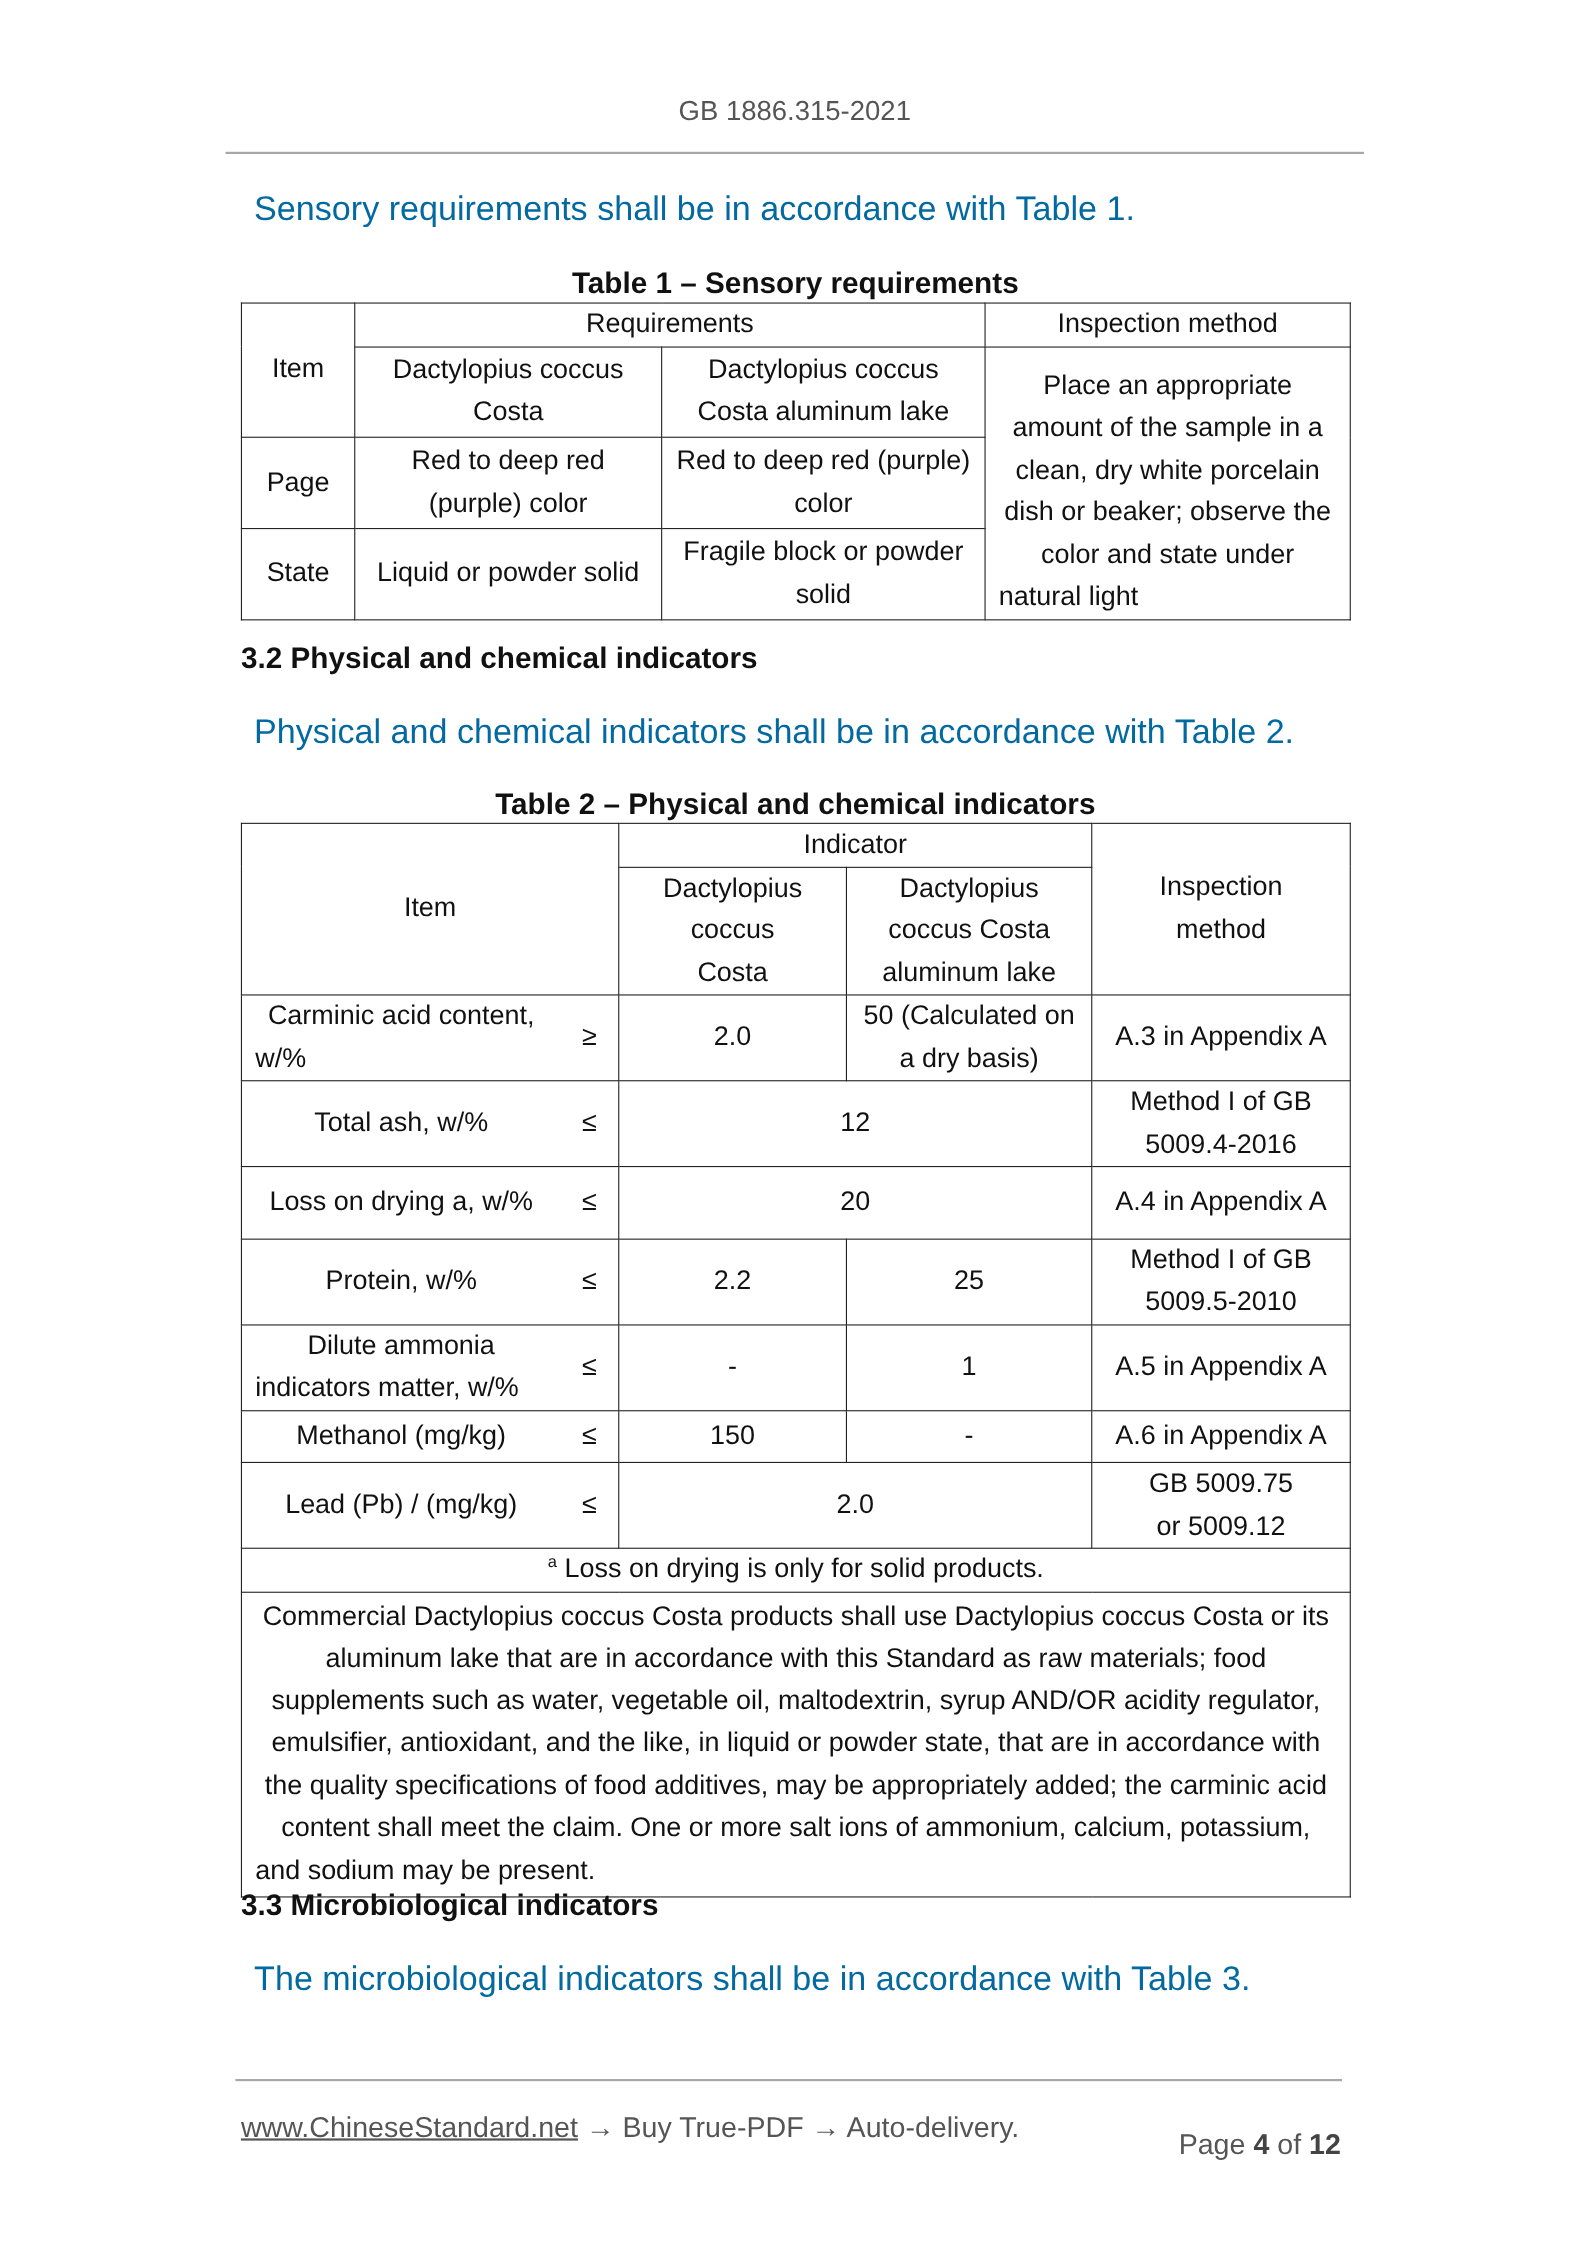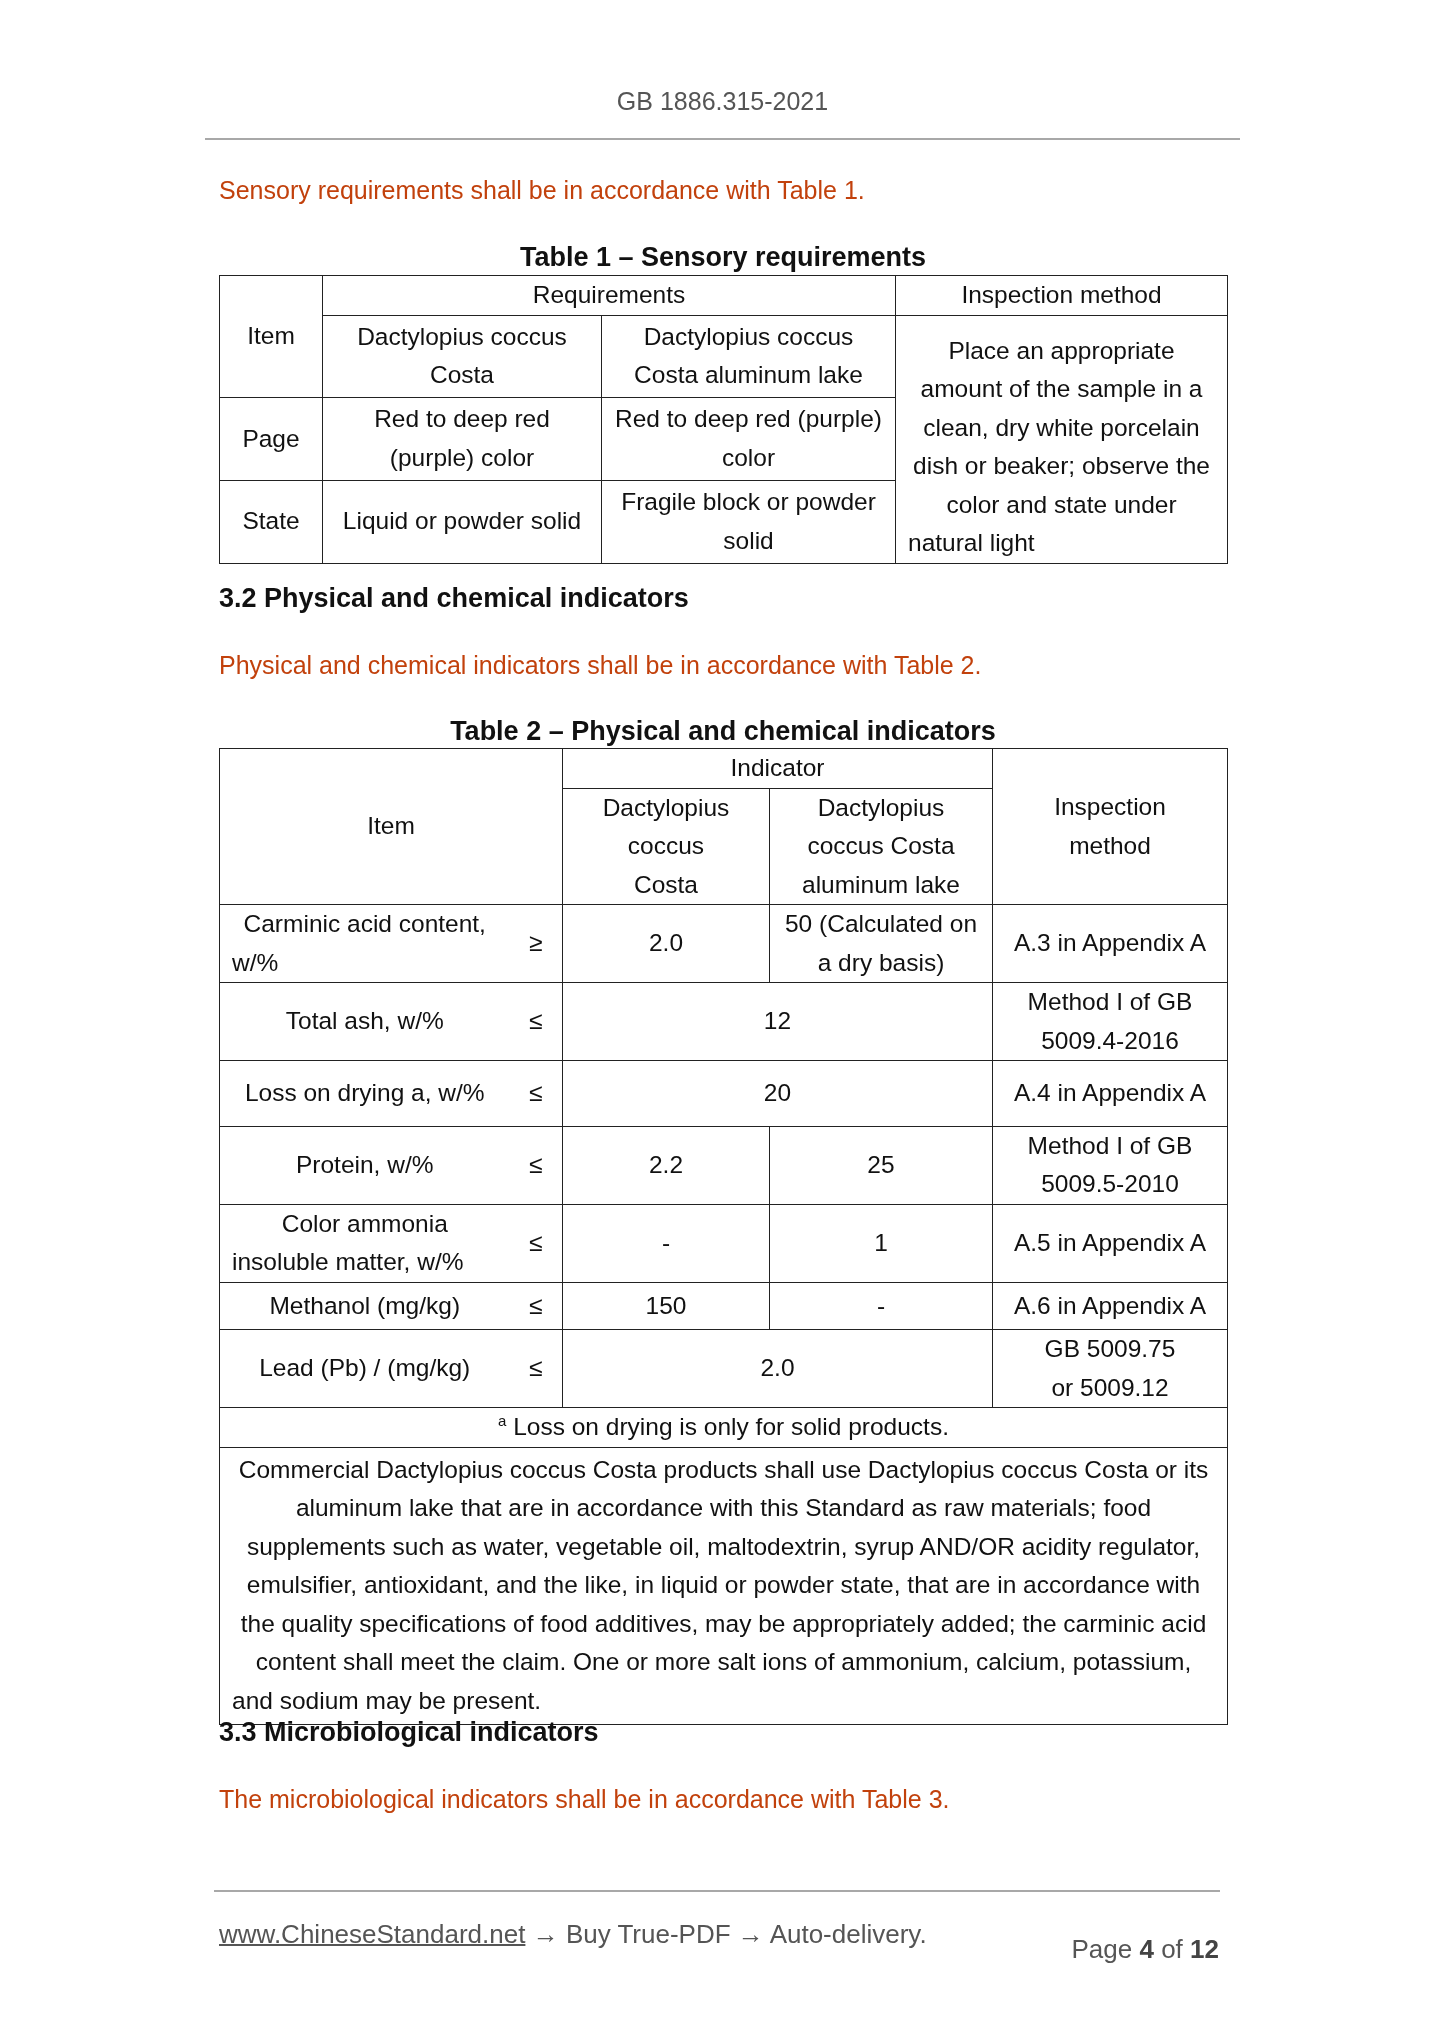--- a/index.html
+++ b/index.html
@@ -8,21 +8,21 @@
     font-family: "Liberation Sans", "DejaVu Sans", sans-serif;
     color: #111;
   }
   .abs { position: absolute; }
   .hdr-title {
     left: 205px; width: 1035px; top: 86px; text-align: center;
     font-size: 25px; color: #555; line-height: 30px;
   }
   .rule { height: 0; border-top: 2px solid #a8a8a8; }
   .hdr-rule { left: 205px; width: 1035px; top: 138px; }
-  .para { left: 219px; font-size: 25px; line-height: 34px; color: #c2410c; white-space: nowrap; }
+  .para { left: 231px; font-size: 31px; line-height: 34px; color: #0369a1; white-space: nowrap; }
   .heading { left: 219px; font-size: 27px; font-weight: bold; line-height: 34px; white-space: nowrap; }
   .caption { font-size: 27px; font-weight: bold; text-align: center; line-height: 34px; }
 
   table.grid {
     position: absolute; border-collapse: collapse; table-layout: fixed;
     font-size: 24.5px; line-height: 38.5px; color: #111;
   }
   table.grid td {
     border: 1.5px solid #222; padding: 0 12px; vertical-align: middle; text-align: center;
     overflow: hidden;
@@ -130,21 +130,21 @@
     <td style="padding:13px 4px;">A.4 in Appendix A</td>
   </tr>
   <tr style="height:77px;">
     <td class="item noR">Protein, w/%</td>
     <td class="cmp noL">≤</td>
     <td>2.2</td>
     <td>25</td>
     <td style="padding:0 30px;">Method I of GB 5009.5-2010</td>
   </tr>
   <tr style="height:77px;">
-    <td class="item item-wrap noR">Color ammonia insoluble matter, w/%</td>
+    <td class="item item-wrap noR">Dilute ammonia indicators matter, w/%</td>
     <td class="cmp noL">≤</td>
     <td>-</td>
     <td>1</td>
     <td style="padding:0 4px;">A.5 in Appendix A</td>
   </tr>
   <tr style="height:39px;">
     <td class="item noR">Methanol (mg/kg)</td>
     <td class="cmp noL">≤</td>
     <td>150</td>
     <td>-</td>

